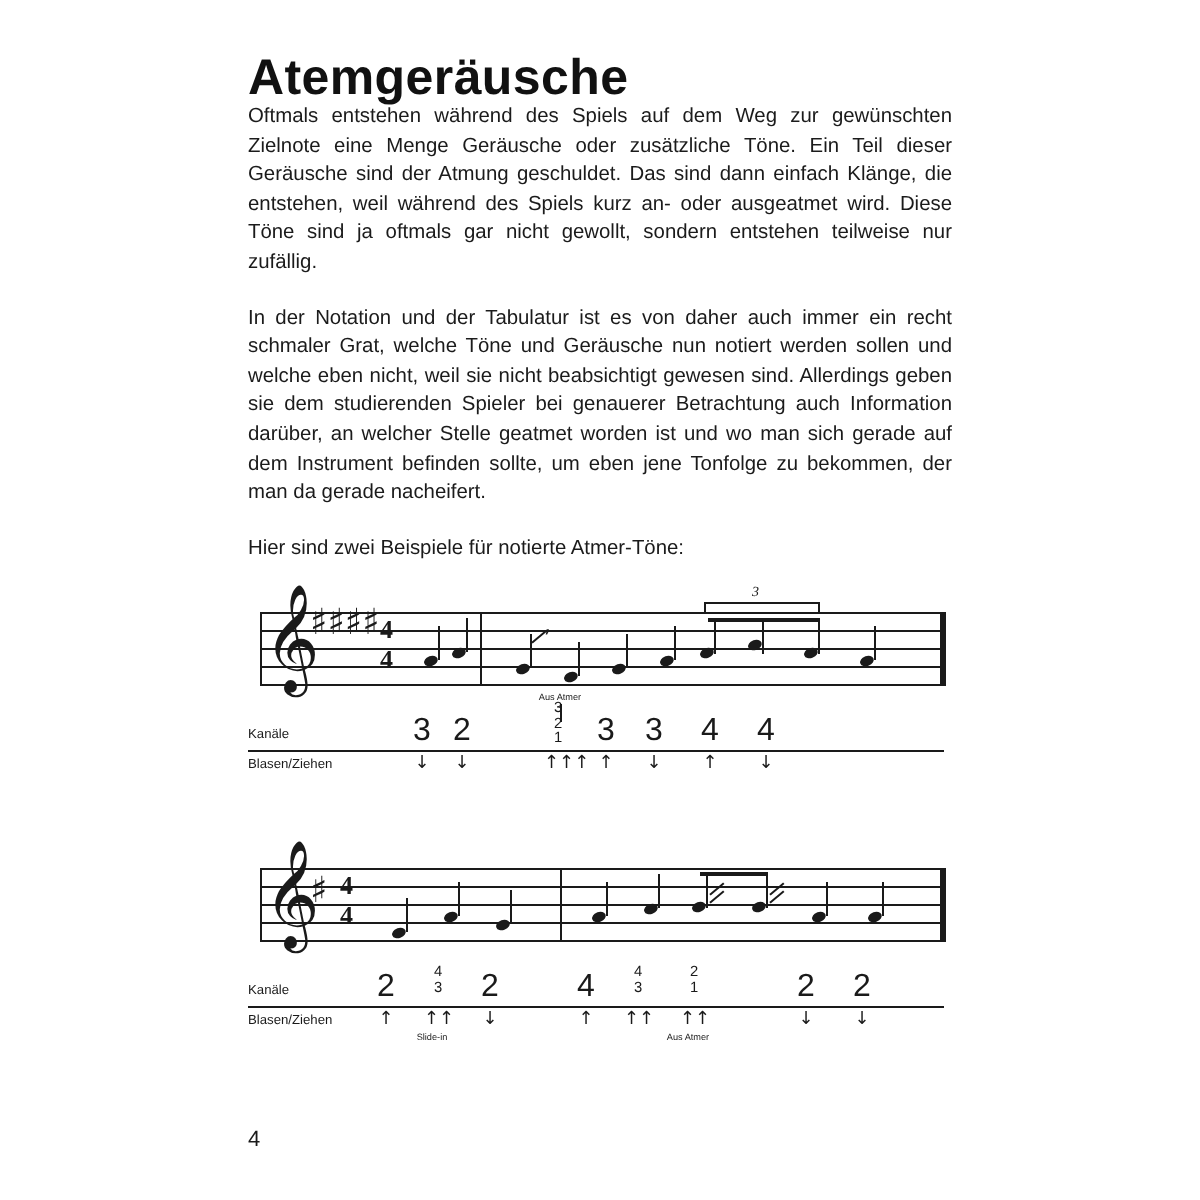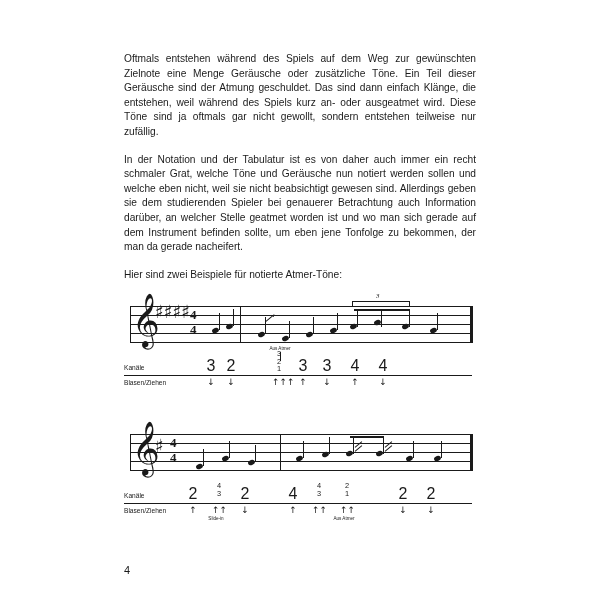--- a/index.html
+++ b/index.html
@@ -222,20 +222,21 @@
     bottom: 24px;
     font-size: 11px;
     color: #1a1a1a;
   }
 </style>
 </head>
 <body>
 
 <div class="page">
 
+  <h1 class="title">Atemgeräusche</h1>
 
   <div class="body-col">
     <p class="para">Oftmals entstehen während des Spiels auf dem Weg zur gewünschten Zielnote eine Menge Geräusche oder zusätzliche Töne. Ein Teil dieser Geräusche sind der Atmung geschuldet. Das sind dann einfach Klänge, die entstehen, weil während des Spiels kurz an- oder ausgeatmet wird. Diese Töne sind ja oftmals gar nicht gewollt, sondern entstehen teilweise nur zufällig.</p>
     <p class="para">In der Notation und der Tabulatur ist es von daher auch immer ein recht schmaler Grat, welche Töne und Geräusche nun notiert werden sollen und welche eben nicht, weil sie nicht beabsichtigt gewesen sind. Allerdings geben sie dem studierenden Spieler bei genauerer Betrachtung auch Information darüber, an welcher Stelle geatmet worden ist und wo man sich gerade auf dem Instrument befinden sollte, um eben jene Tonfolge zu bekommen, der man da gerade nacheifert.</p>
     <p class="para intro-line">Hier sind zwei Beispiele für notierte Atmer-Töne:</p>
   </div>
 
   <div class="notation" id="notation-1">
     <div class="staff">
       <div class="line l0"></div>

